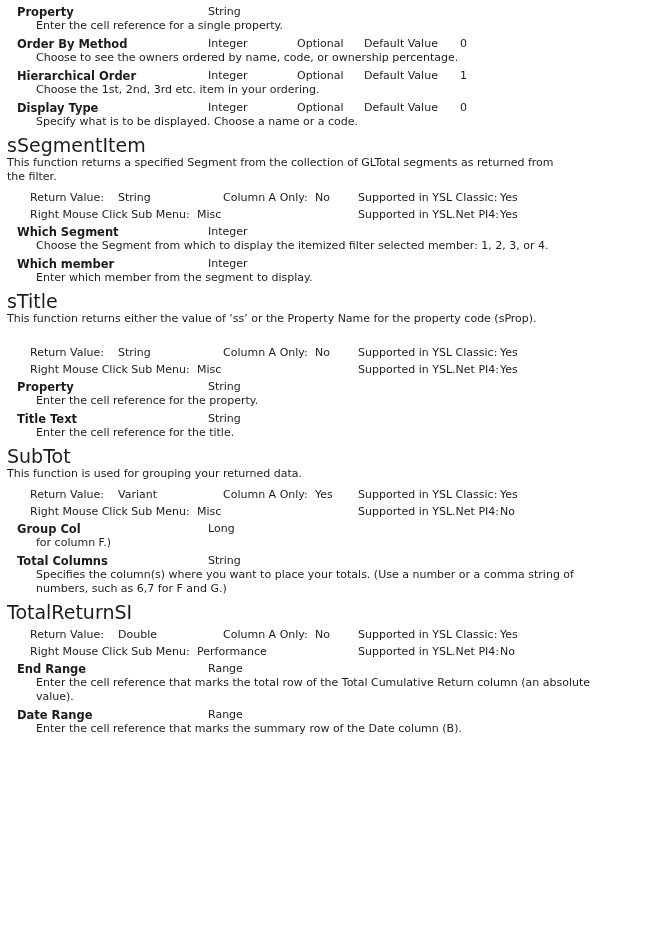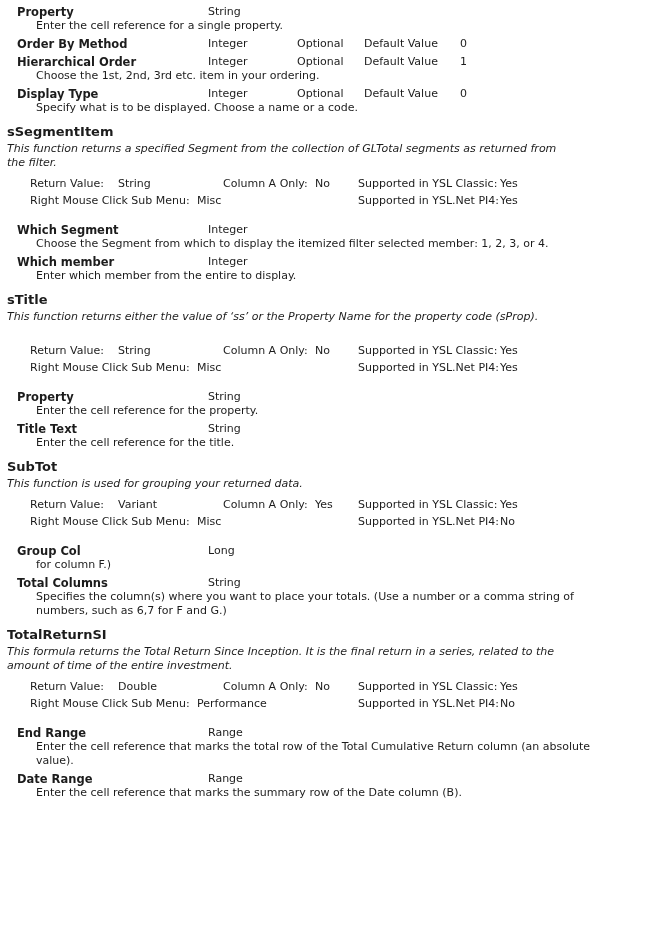--- a/index.html
+++ b/index.html
@@ -11,56 +11,57 @@
   .page{padding-top:1px;}
   
   .param{position:relative;height:14px;margin-top:4px;text-decoration:underline;}
   .param .p-name{position:absolute;left:17px;top:0;font-weight:bold;font-size:11.5px;white-space:nowrap;}
   .param .p-type{position:absolute;left:208px;top:0;white-space:nowrap;}
   .param .p-opt{position:absolute;left:297px;top:0;white-space:nowrap;}
   .param .p-dflt-label{position:absolute;left:364px;top:0;white-space:nowrap;}
   .param .p-dflt-val{position:absolute;left:460px;top:0;white-space:nowrap;}
   .p-desc{margin-left:36px;line-height:14px;white-space:nowrap;}
   
-  .sec-title{margin:8px 0 0 7px;height:17px;line-height:17px;font-weight:bold;font-size:13px;white-space:nowrap;}
-  .sec-desc{margin:2px 6px 0 7px;font-style:italic;}
+  .sec-title{margin:8px 0 0 7px;height:17px;line-height:17px;font-weight:normal;font-size:19px;white-space:nowrap;}
+  .sec-desc{margin:2px 6px 0 7px;}
   .sec-desc div{line-height:14px;white-space:nowrap;}
   
   .meta{margin-top:7px;}
   .meta.gap{margin-top:20px;}
   .m-row{position:relative;height:17px;}
   .m-row span{position:absolute;top:0;white-space:nowrap;}
   .m-l1{left:30px;}
   .m-v1{left:118px;}
   .m-v1b{left:197px;}
   .m-l2{left:223px;}
   .m-v2{left:315px;}
   .m-l3{left:358px;}
   .m-v3{left:500px;}
-  .meta + .param{margin-top:12px;}
+  .meta + .param{margin-top:0;}
 </style>
 </head>
 <body>
 
 <div class="page">
 
   <div>
     <div class="param">
       <span class="p-name">Property</span>
       <span class="p-type">String</span>
     </div>
     <div class="p-desc">Enter the cell reference for a single property.</div>
 
     <div class="param">
       <span class="p-name">Order By Method</span>
       <span class="p-type">Integer</span>
       <span class="p-opt">Optional</span>
       <span class="p-dflt-label">Default Value</span>
       <span class="p-dflt-val">0</span>
     </div>
+    <div class="p-desc">Choose to see the owners ordered by name, code, or ownership percentage.</div>
 
     <div class="param">
       <span class="p-name">Hierarchical Order</span>
       <span class="p-type">Integer</span>
       <span class="p-opt">Optional</span>
       <span class="p-dflt-label">Default Value</span>
       <span class="p-dflt-val">1</span>
     </div>
     <div class="p-desc">Choose the 1st, 2nd, 3rd etc. item in your ordering.</div>
 
@@ -98,21 +99,21 @@
     </div>
     <div class="param">
       <span class="p-name">Which Segment</span>
       <span class="p-type">Integer</span>
     </div>
     <div class="p-desc">Choose the Segment from which to display the itemized filter selected member: 1, 2, 3, or 4.</div>
     <div class="param">
       <span class="p-name">Which member</span>
       <span class="p-type">Integer</span>
     </div>
-    <div class="p-desc">Enter which member from the entire to display.</div>
+    <div class="p-desc">Enter which member from the segment to display.</div>
   </div>
 
   <div>
     <div class="sec-title">sTitle</div>
     <div class="sec-desc">
       <div>This function returns either the value of ‘ss’ or the Property Name for the property code (sProp).</div>
     </div>
     <div class="meta gap">
       <div class="m-row">
         <span class="m-l1">Return Value:</span>
@@ -170,24 +171,20 @@
     <div class="param">
       <span class="p-name">Total Columns</span>
       <span class="p-type">String</span>
     </div>
     <div class="p-desc">Specifies the column(s) where you want to place your totals. (Use a number or a comma string of</div>
     <div class="p-desc">numbers, such as 6,7 for F and G.)</div>
   </div>
 
   <div>
     <div class="sec-title">TotalReturnSI</div>
-    <div class="sec-desc">
-      <div>This formula returns the Total Return Since Inception. It is the final return in a series, related to the</div>
-      <div>amount of time of the entire investment.</div>
-    </div>
     <div class="meta">
       <div class="m-row">
         <span class="m-l1">Return Value:</span>
         <span class="m-v1">Double</span>
         <span class="m-l2">Column A Only:</span>
         <span class="m-v2">No</span>
         <span class="m-l3">Supported in YSL Classic:</span>
         <span class="m-v3">Yes</span>
       </div>
       <div class="m-row">

